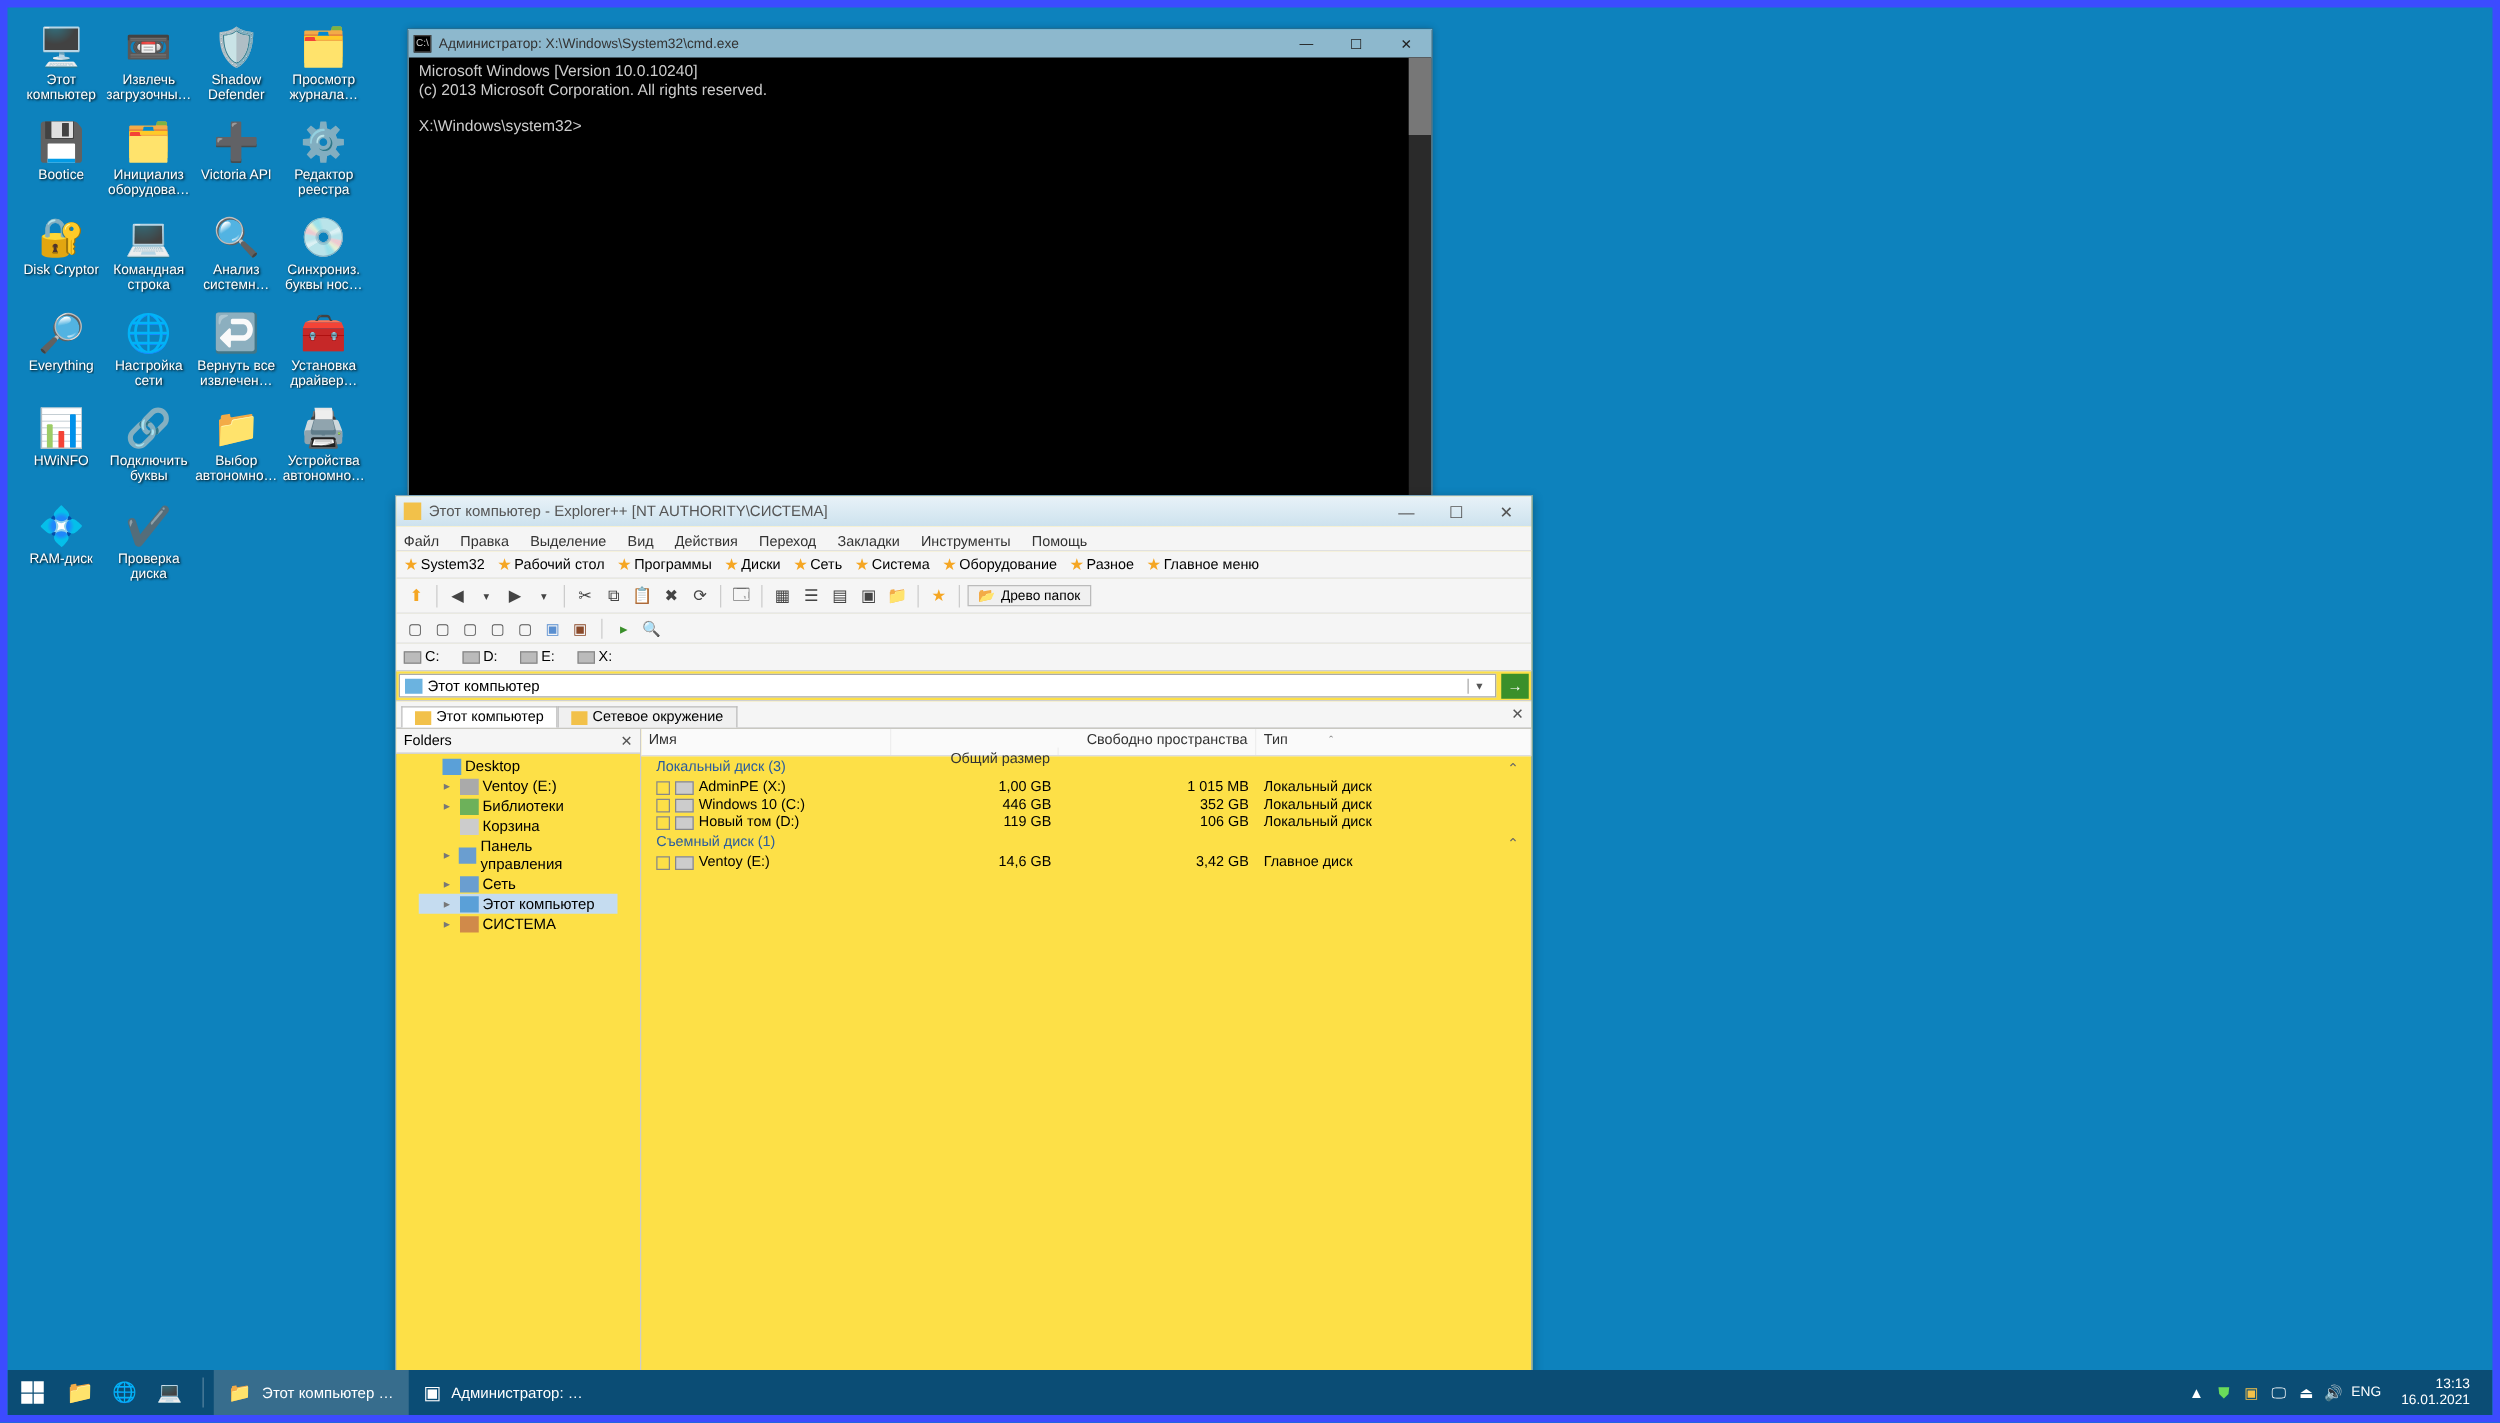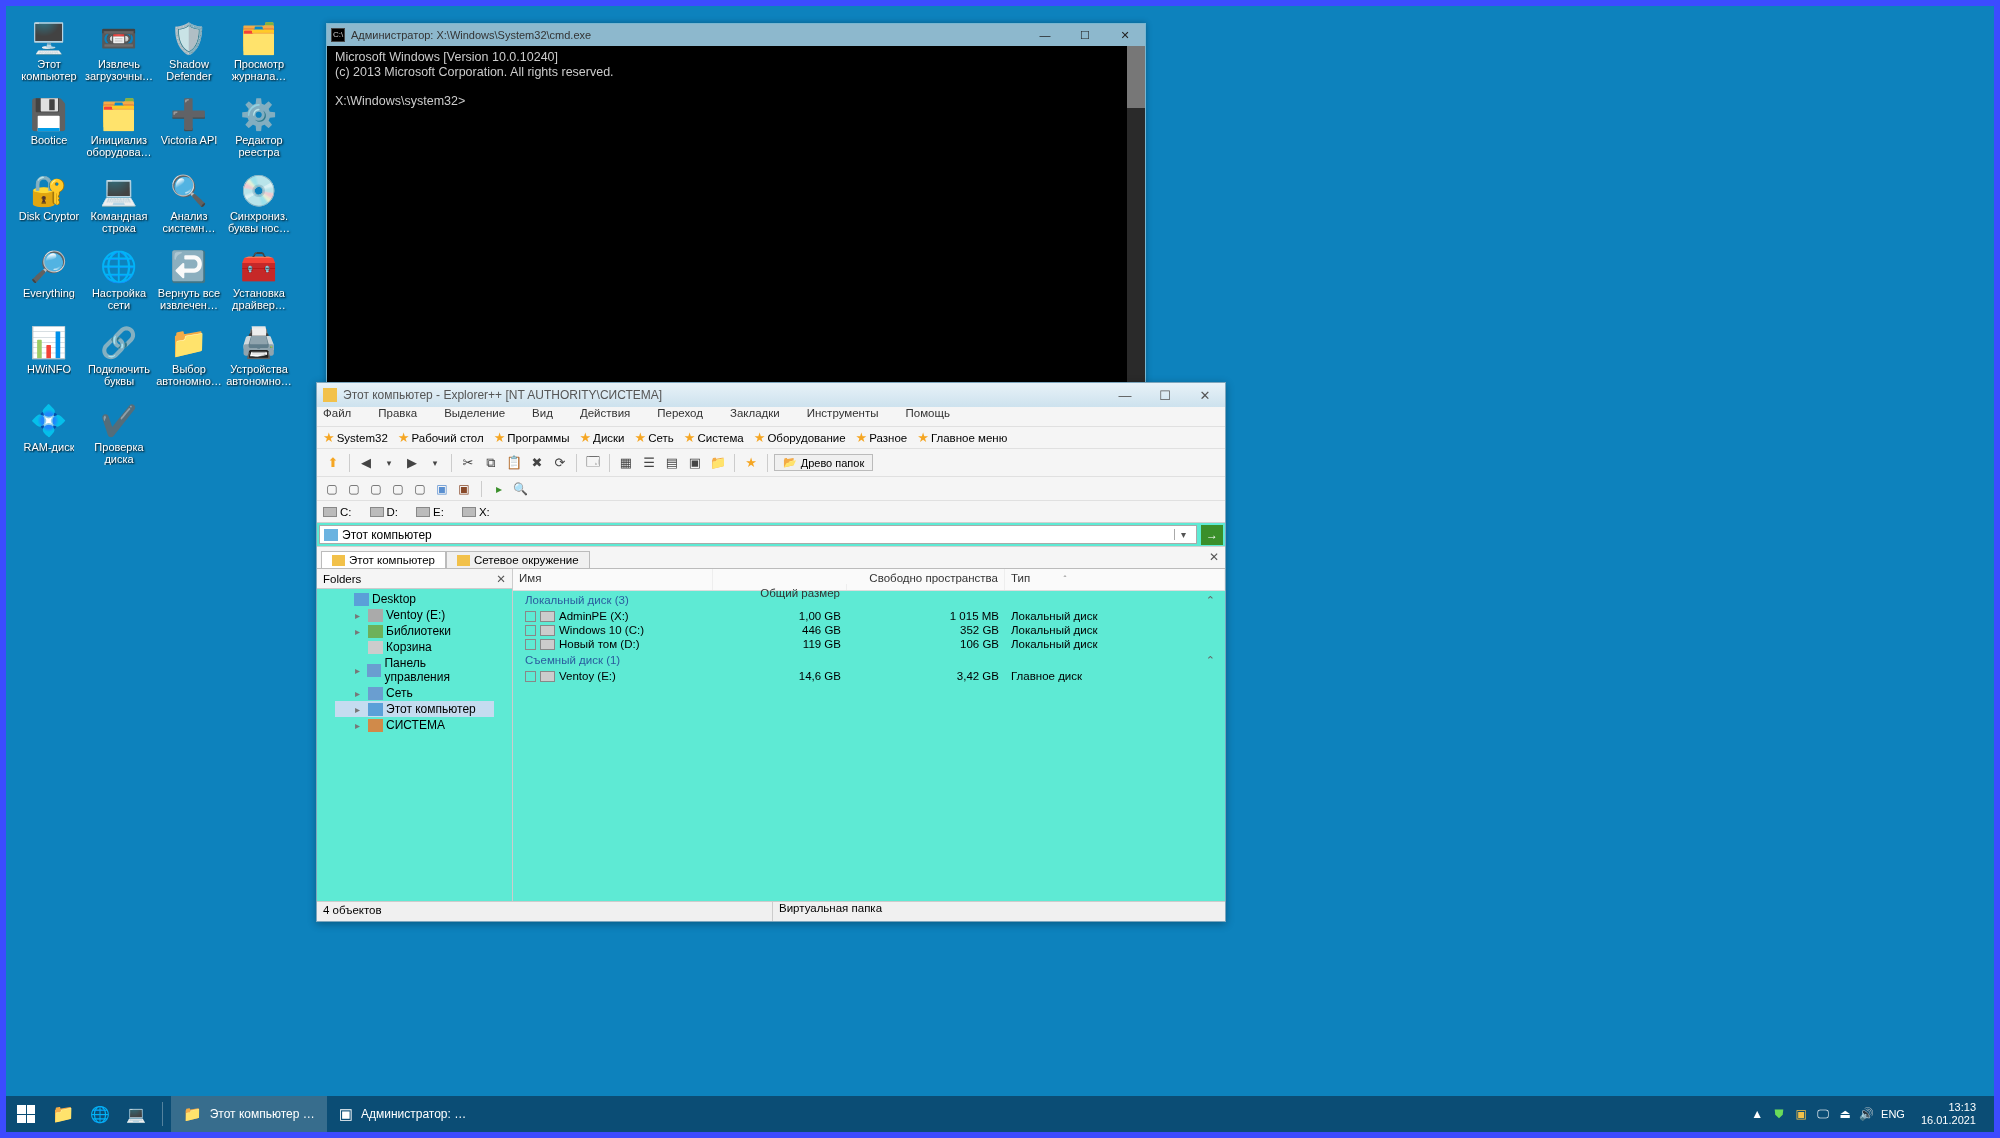--- a/index.html
+++ b/index.html
@@ -16,26 +16,26 @@
 .cmd-window { position: absolute; top: 17px; left: 320px; width: 820px; height: 374px; background: #000; border: 1px solid #78b6d1; box-shadow: 0 0 6px rgba(0,0,0,.3); }
 .cmd-title { background: #8db8cd; height: 22px; display: flex; align-items: center; font-size: 11px; color: #333; padding-left: 4px; }
 .cmd-title .cicon { width: 14px; height: 14px; background: #000; border: 1px solid #444; margin-right: 6px; display:inline-block; font-size:8px; color:#ccc; text-align:center; line-height:12px;}
 .cmd-title .ctrls { margin-left: auto; display: flex; }
 .cmd-title .ctrls div { width: 40px; height: 22px; display: flex; align-items: center; justify-content: center; font-size: 11px; color: #222; }
 .cmd-body { padding: 4px 8px; font-family: "Consolas","Courier New",monospace; font-size: 12.5px; color: #ccc; white-space: pre; position:relative; height: calc(100% - 22px);}
 .cmd-scrollbar { position: absolute; right: 0; top: 0; bottom: 0; width: 18px; background: #2a2a2a; }
 .cmd-scrollbar .thumb { background: #777; height: 62px; width: 100%; }
 
 
-.exp-window { position: absolute; top: 376px; left: 310px; width: 910px; height: 540px; background: #5eead4; border: 1px solid #7da6bd; box-shadow: 0 2px 8px rgba(0,0,0,.3); display:flex; flex-direction:column; }
+.exp-window { position: absolute; top: 390px; left: 310px; width: 910px; height: 741px; background: #fde047; border: 1px solid #7da6bd; box-shadow: 0 2px 8px rgba(0,0,0,.3); display:flex; flex-direction:column; }
 .exp-title { background: linear-gradient(#e8f2f8,#cde2ee); height: 24px; display: flex; align-items: center; font-size: 12px; color: #555; padding-left: 6px; }
 .exp-title .eicon { width: 14px; height: 14px; background: #f2c14a; margin-right: 6px; }
 .exp-title .ctrls { margin-left: auto; display: flex; }
 .exp-title .ctrls div { width: 40px; height: 24px; display: flex; align-items: center; justify-content: center; font-size: 13px; color: #555; }
-.exp-menu { background: #f5f5f5; height: 20px; display: flex; align-items: flex-start; padding: 0 6px; font-size: 11.5px; color: #333; gap: 27px; border-bottom: 1px solid #e0e0e0; }
+.exp-menu { background: #f5f5f5; height: 20px; display: flex; align-items: flex-end; padding: 0 6px; font-size: 11.5px; color: #333; gap: 17px; border-bottom: 1px solid #e0e0e0; }
 .exp-menu span { cursor: pointer; }
 .exp-favs { background: #f5f5f5; height: 22px; display: flex; align-items: center; padding: 0 6px; gap: 10px; font-size: 11.5px; border-bottom: 1px solid #e0e0e0; }
 .exp-favs .fav { display: flex; align-items: center; gap: 2px; cursor: pointer; }
 .exp-favs .star { color: #f5a623; font-size: 13px; }
 .exp-tb1 { background: #f5f5f5; height: 28px; display: flex; align-items: center; padding: 0 6px; gap: 3px; border-bottom: 1px solid #e0e0e0; }
 .exp-tb1 .tbtn { width: 20px; height: 20px; display: flex; align-items: center; justify-content: center; font-size: 13px; cursor: pointer; color:#444; }
 .exp-tb1 .sep { width: 1px; height: 18px; background: #ccc; margin: 0 3px; }
 .exp-tb1 .treebtn { border: 1px solid #bbb; padding: 1px 8px; font-size: 11px; display:flex; align-items:center; gap:4px; background:#f0f0f0; }
 .exp-tb2 { background: #f5f5f5; height: 24px; display: flex; align-items: center; padding: 0 6px; gap: 4px; border-bottom: 1px solid #e0e0e0; }
 .exp-tb2 .tbtn { width: 18px; height: 18px; display: flex; align-items: center; justify-content: center; font-size: 12px; cursor: pointer; color:#555; }

